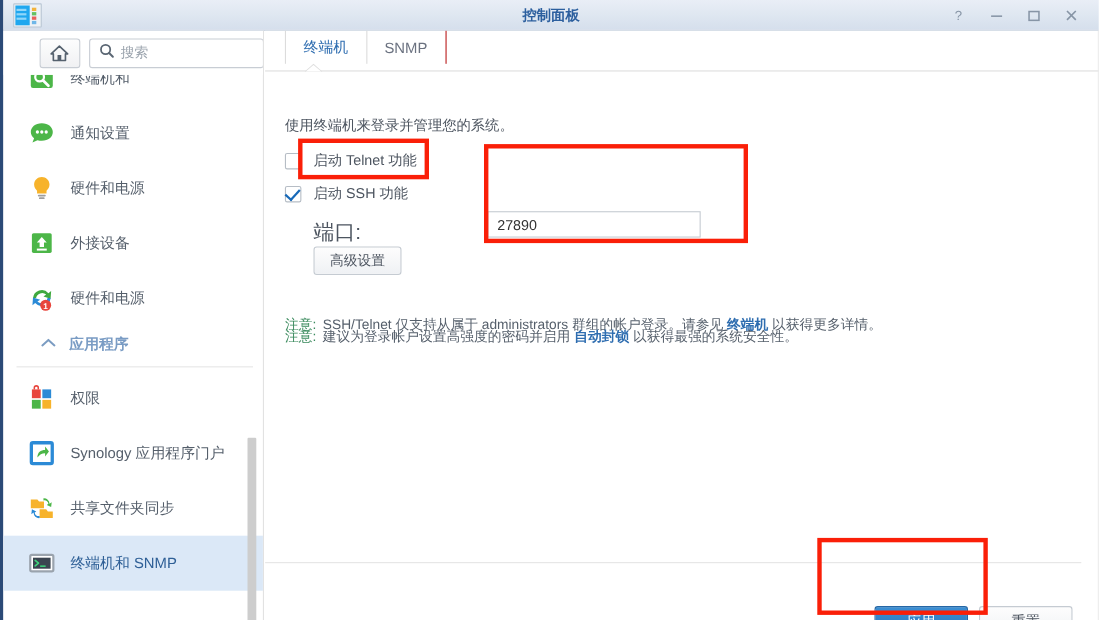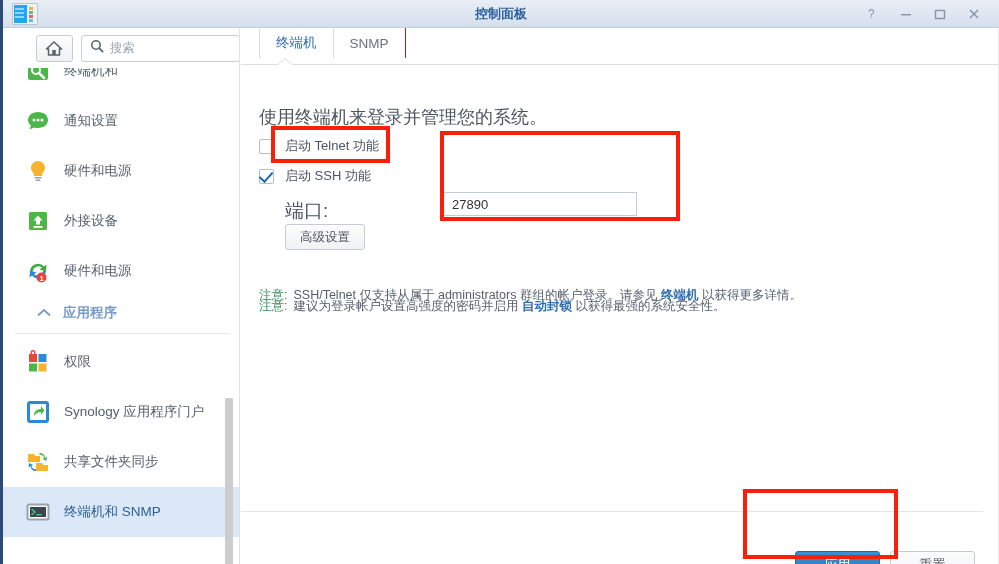--- a/index.html
+++ b/index.html
@@ -240,21 +240,21 @@
 
   
   .content {
     position: absolute;
     left: 0; top: 37px;
     width: 758px; height: 460px;
   }
   .intro {
     position: absolute;
     left: 18px; top: 40px;
-    font-size: 18px;
+    font-size: 13px;
     color: #4d5560;
   }
   .chk-row {
     position: absolute;
     display: flex; align-items: center; gap: 11px;
   }
   .chk-telnet { left: 18px; top: 72px; }
   .chk-ssh    { left: 18px; top: 102px; }
   .chkbox {
     position: relative;

